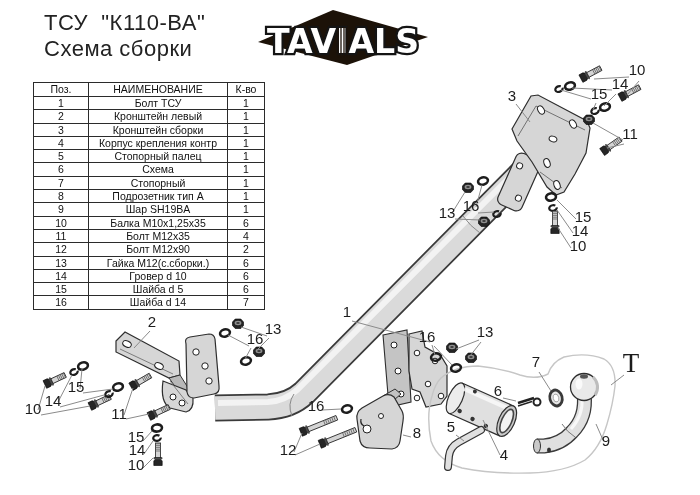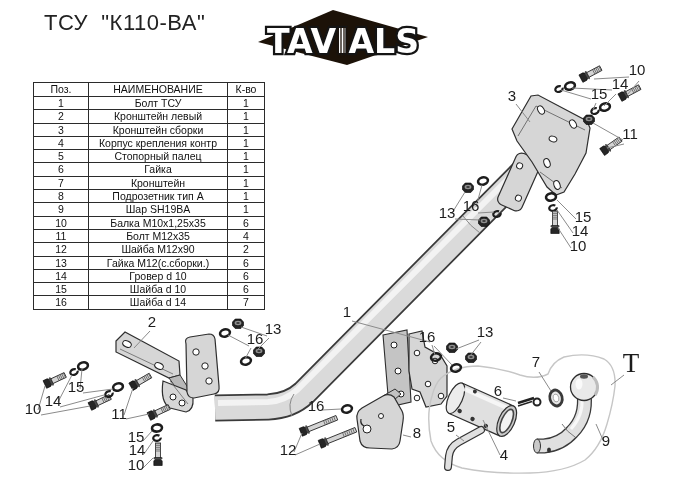--- a/index.html
+++ b/index.html
@@ -15,21 +15,21 @@
   .parts-table th{height:13px;line-height:13px;}
   .co{font-size:15px;fill:#1c1c1c;font-family:"Liberation Sans",sans-serif;}
   .co.big{font-size:27px;font-family:"Liberation Serif",serif;}
   .ldr{stroke:#8b8b8b;stroke-width:1;fill:none;}
   .part-fill{fill:#d6d6d6;stroke:#2e2e2e;stroke-width:1.2;}
   .hole{fill:#fff;stroke:#222;stroke-width:1;}
 </style>
 </head>
 <body>
 
-<div class="title-block"><div>ТСУ  "К110-ВА"</div></div>
+<div class="title-block"><div>ТСУ  "К110-ВА"</div><div>Схема сборки</div></div>
 
 <table class="parts-table">
   <colgroup>
       <col style="width:55px">
       <col style="width:139px">
       <col style="width:37px">
     </colgroup>
   <thead>
       <tr>
         <th>Поз.</th>
@@ -58,26 +58,26 @@
         <td>Корпус крепления контр</td>
         <td>1</td>
       </tr>
       <tr>
         <td>5</td>
         <td>Стопорный палец</td>
         <td>1</td>
       </tr>
       <tr>
         <td>6</td>
-        <td>Гайка</td>
+        <td>Схема</td>
         <td>1</td>
       </tr>
       <tr>
         <td>7</td>
-        <td>Кронштейн</td>
+        <td>Стопорный</td>
         <td>1</td>
       </tr>
       <tr>
         <td>8</td>
         <td>Подрозетник тип А</td>
         <td>1</td>
       </tr>
       <tr>
         <td>9</td>
         <td>Шар SH19BA</td>
@@ -88,36 +88,36 @@
         <td>Балка М10х1,25х35</td>
         <td>6</td>
       </tr>
       <tr>
         <td>11</td>
         <td>Болт М12х35</td>
         <td>4</td>
       </tr>
       <tr>
         <td>12</td>
-        <td>Шайба М12х90</td>
+        <td>Болт М12х90</td>
         <td>2</td>
       </tr>
       <tr>
         <td>13</td>
         <td>Гайка М12(с.сборки.)</td>
         <td>6</td>
       </tr>
       <tr>
         <td>14</td>
         <td>Гровер d 10</td>
         <td>6</td>
       </tr>
       <tr>
         <td>15</td>
-        <td>Шайба d 10</td>
+        <td>Шайба d 5</td>
         <td>6</td>
       </tr>
       <tr>
         <td>16</td>
         <td>Шайба d 14</td>
         <td>7</td>
       </tr>
     </tbody>
 </table>
 

